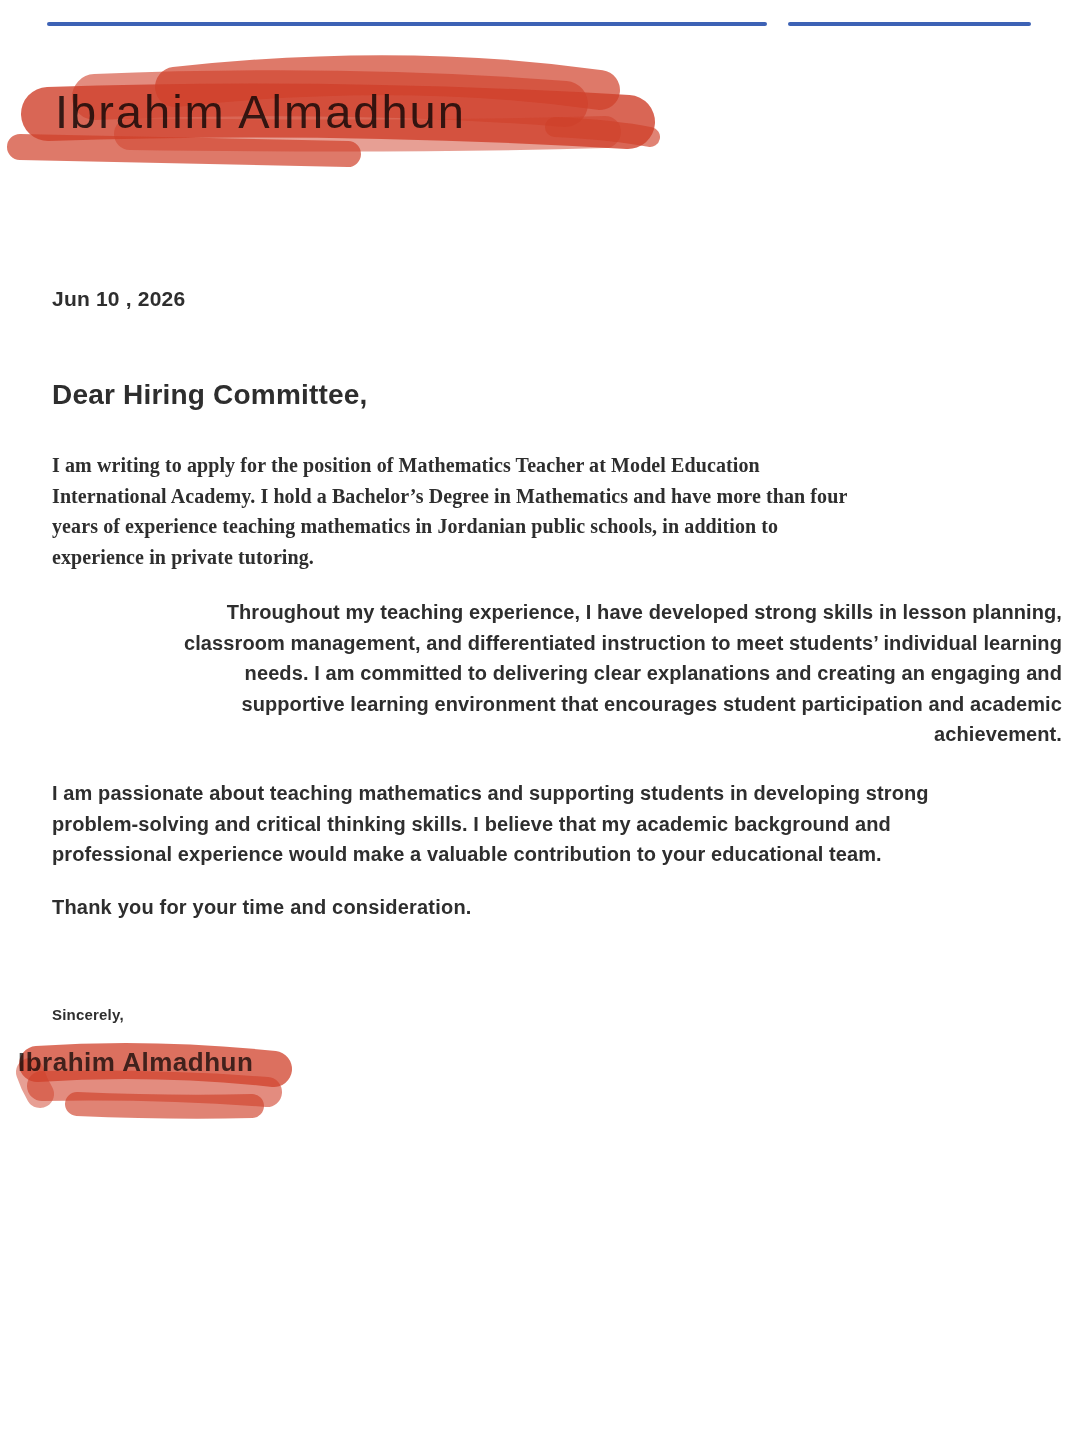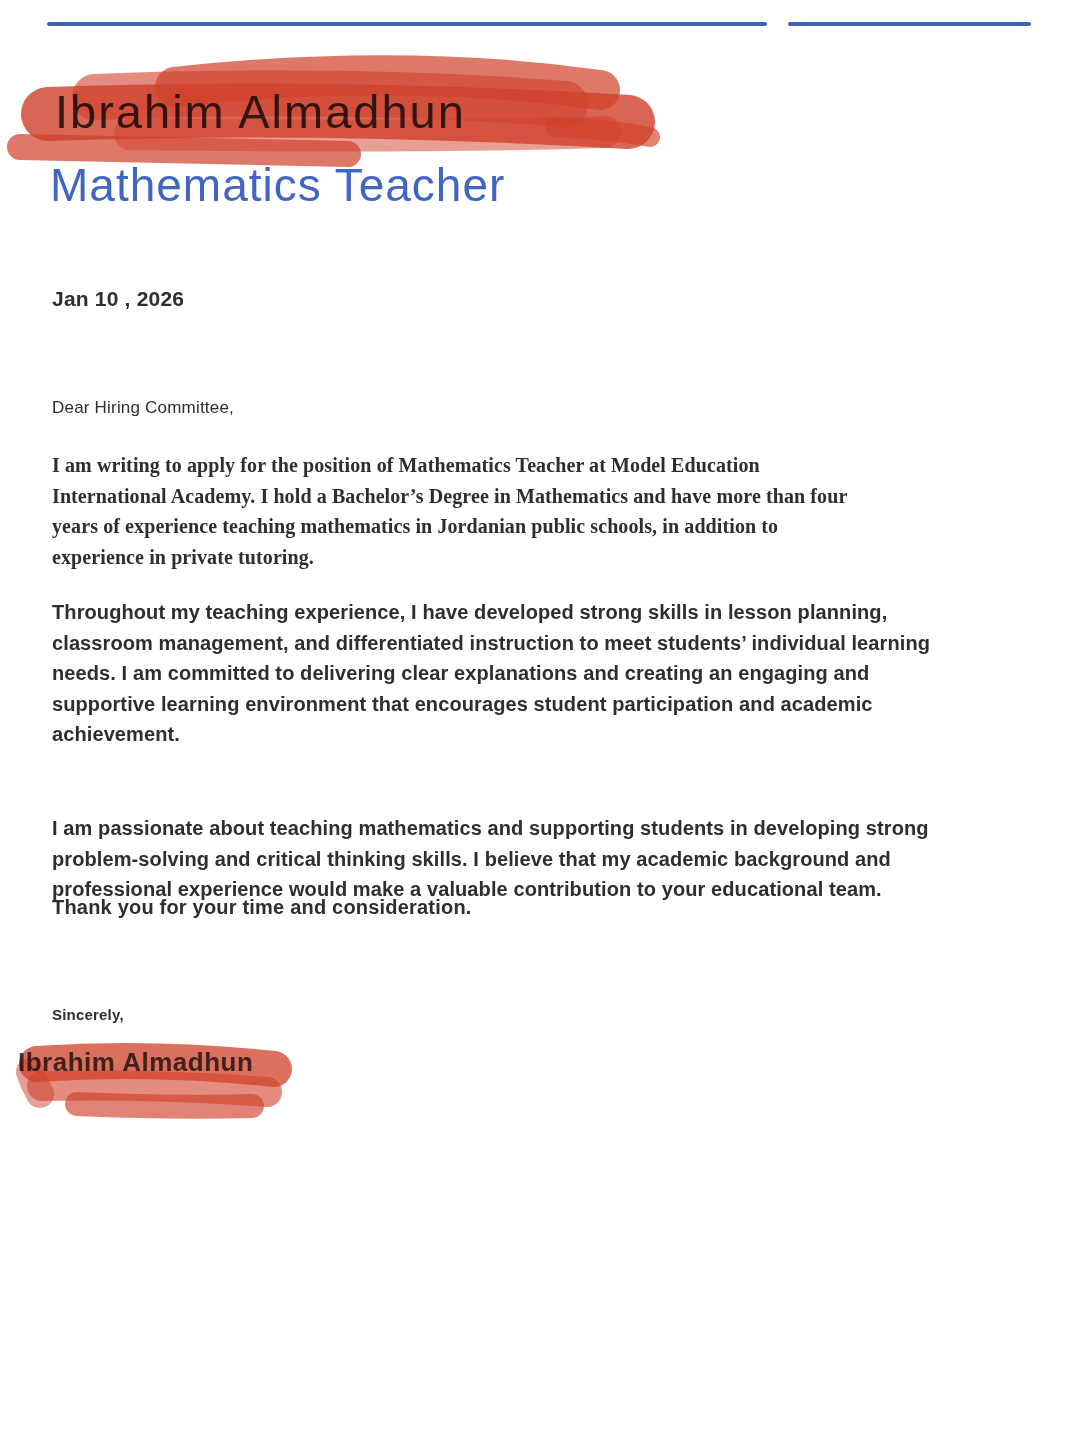--- a/index.html
+++ b/index.html
@@ -37,31 +37,31 @@
   .job-title{
     position:absolute;left:50px;top:158px;
     font-size:46px;font-weight:500;letter-spacing:1px;
     color:var(--title-blue);white-space:nowrap;
   }
   .letter-date{
     position:absolute;left:52px;top:287px;
     font-size:21px;font-weight:700;letter-spacing:.2px;
   }
   .salutation{
-    position:absolute;left:52px;top:398px;
-    font-size:17px;font-weight:400;letter-spacing:.2px;
+    position:absolute;left:52px;top:379px;
+    font-size:28px;font-weight:700;letter-spacing:.2px;
   }
   .para{
     position:absolute;left:52px;width:1010px;
     font-size:20px;font-weight:600;letter-spacing:.1px;
     line-height:30.5px;white-space:pre-line;
   }
   .para-1{top:450px;font-family:Liberation Serif, serif;}
-  .para-2{top:597px;}
-  .para-3{top:778px;margin-top:35px;}
+  .para-2{top:597px;text-align:right;}
+  .para-3{top:778px;}
   .thanks{
     position:absolute;left:52px;top:896px;
     font-size:20px;font-weight:700;letter-spacing:.2px;
   }
   .closing{
     position:absolute;left:52px;top:1006px;
     font-size:15px;font-weight:600;letter-spacing:.2px;
   }
   .ghost-sig{
     position:absolute;left:18px;top:1047px;
@@ -88,23 +88,22 @@
 
   <svg class="scribble scribble-name" viewBox="0 0 660 122" aria-hidden="true">
     <path d="M 175 35 Q 400 10 600 38" stroke-width="40" opacity="0.70"></path>
     <path d="M 95 45 Q 350 35 565 52" stroke-width="46" opacity="0.60"></path>
     <path d="M 48 62 Q 330 52 628 70" stroke-width="54" opacity="0.80"></path>
     <path d="M 130 82 Q 400 86 605 80" stroke-width="32" opacity="0.50"></path>
     <path d="M 20 95 Q 180 99 348 102" stroke-width="26" opacity="0.70"></path>
     <path d="M 555 75 Q 615 78 650 85" stroke-width="20" opacity="0.65"></path>
   </svg>
 
-  <h2 class="job-title">Mathematics Teacher</h2>
 
-  <div class="letter-date">Jan 10 , 2026</div>
+  <div class="letter-date">Jun 10 , 2026</div>
 
   <div class="salutation">Dear Hiring Committee,</div>
 
   <p class="para para-1">I am writing to apply for the position of Mathematics Teacher at Model Education
 International Academy. I hold a Bachelor’s Degree in Mathematics and have more than four
 years of experience teaching mathematics in Jordanian public schools, in addition to
 experience in private tutoring.</p>
 
   <p class="para para-2">Throughout my teaching experience, I have developed strong skills in lesson planning,
 classroom management, and differentiated instruction to meet students’ individual learning

